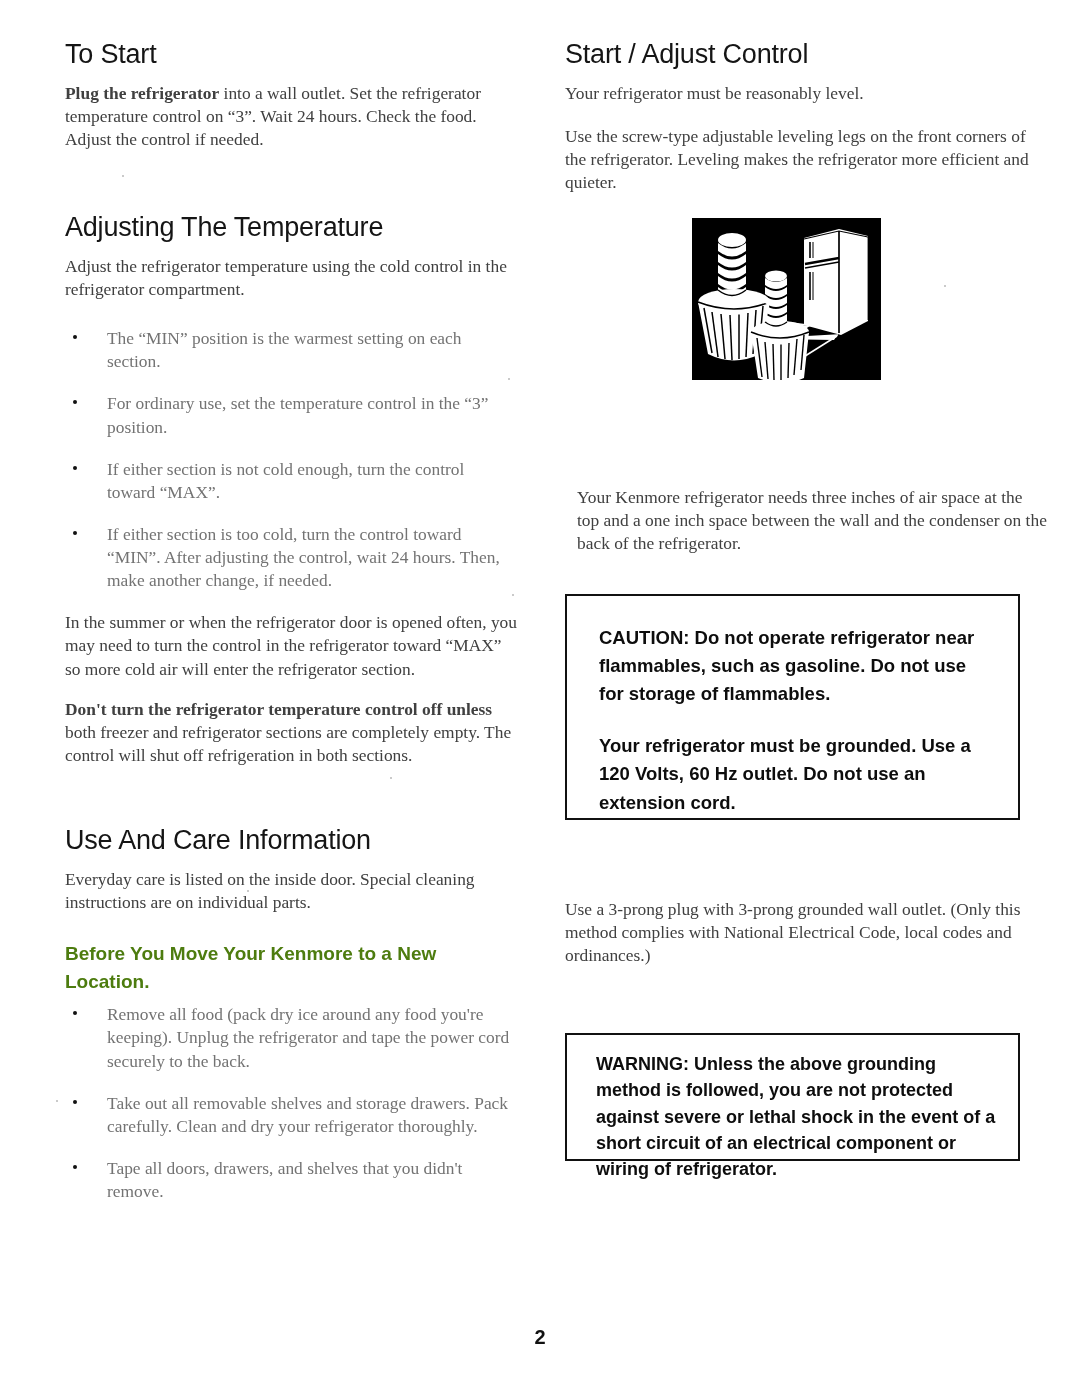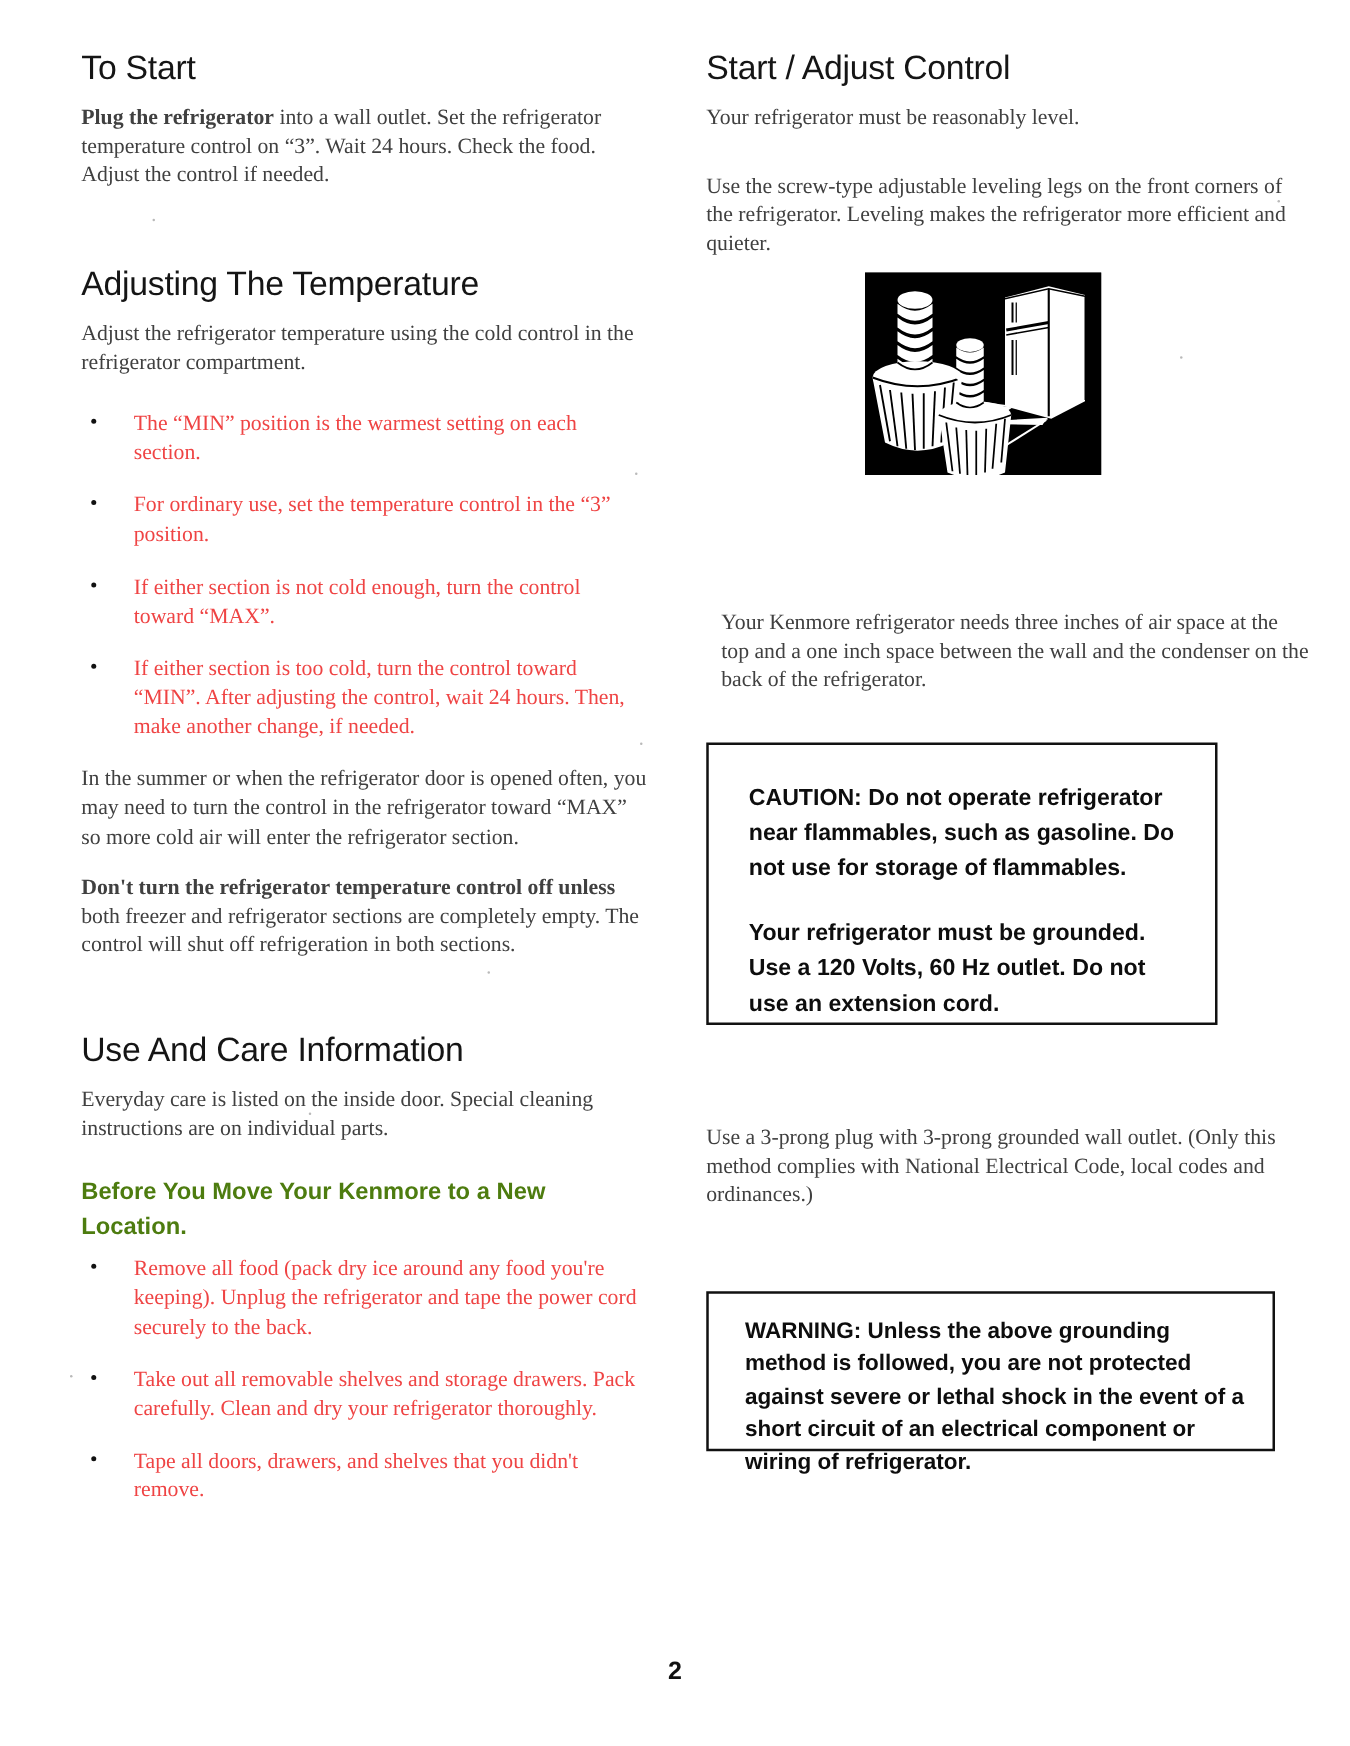--- a/index.html
+++ b/index.html
@@ -65,21 +65,21 @@
     list-style: none;
     margin: 0 0 14px 0;
     padding: 0;
   }
   ul.bullets li {
     position: relative;
     padding-left: 42px;
     margin-bottom: 19px;
     font-size: 17.4px;
     line-height: 1.33;
-    color: #ef4444;
+    color: #737373;
   }
   ul.bullets li .dot {
     position: absolute;
     left: 8px;
     top: 8px;
     width: 4px;
     height: 4px;
     background: #111;
     border-radius: 50%;
   }
@@ -94,21 +94,21 @@
     line-height: 1.52;
     color: #0d0d0d;
   }
   .alert-box p { margin: 0; }
   .alert-box p + p { margin-top: 24px; }
 
   #caution-box {
     position: absolute;
     left: 565px;
     top: 594px;
-    width: 409px;
+    width: 455px;
     height: 226px;
     padding: 28px 24px 0 32px;
   }
   #warning-box {
     position: absolute;
     left: 565px;
     top: 1033px;
     width: 455px;
     height: 128px;
     padding: 16px 18px 0 29px;
@@ -203,21 +203,21 @@
         <span class="dot"></span>
         <span>Tape all doors, drawers, and shelves that you didn't remove.</span>
       </li>
     </ul>
   </div>
 
   <div class="col col-right">
 
     <h1 class="section-title">Start / Adjust Control</h1>
 
-    <p class="body" style="margin-bottom:32px;">Your refrigerator must be reasonably level.</p>
+    <p class="body" style="margin-bottom:20px;">Your refrigerator must be reasonably level.</p>
 
     <p class="body">Use the screw-type adjustable leveling legs on the front corners of the refrigerator. Leveling makes the refrigerator more efficient and quieter.</p>
   </div>
 
   <div id="leveling-figure">
     <svg width="189" height="162" viewBox="0 0 189 162" xmlns="http://www.w3.org/2000/svg">
       <rect x="0" y="0" width="189" height="162" fill="#000000"></rect>
 
       <path d="M72,102 L118,108 L110,113 Z" fill="#ffffff"></path>
       <path d="M72,101.5 L119,107.5" stroke="#ffffff" stroke-width="1.6" fill="none"></path>

